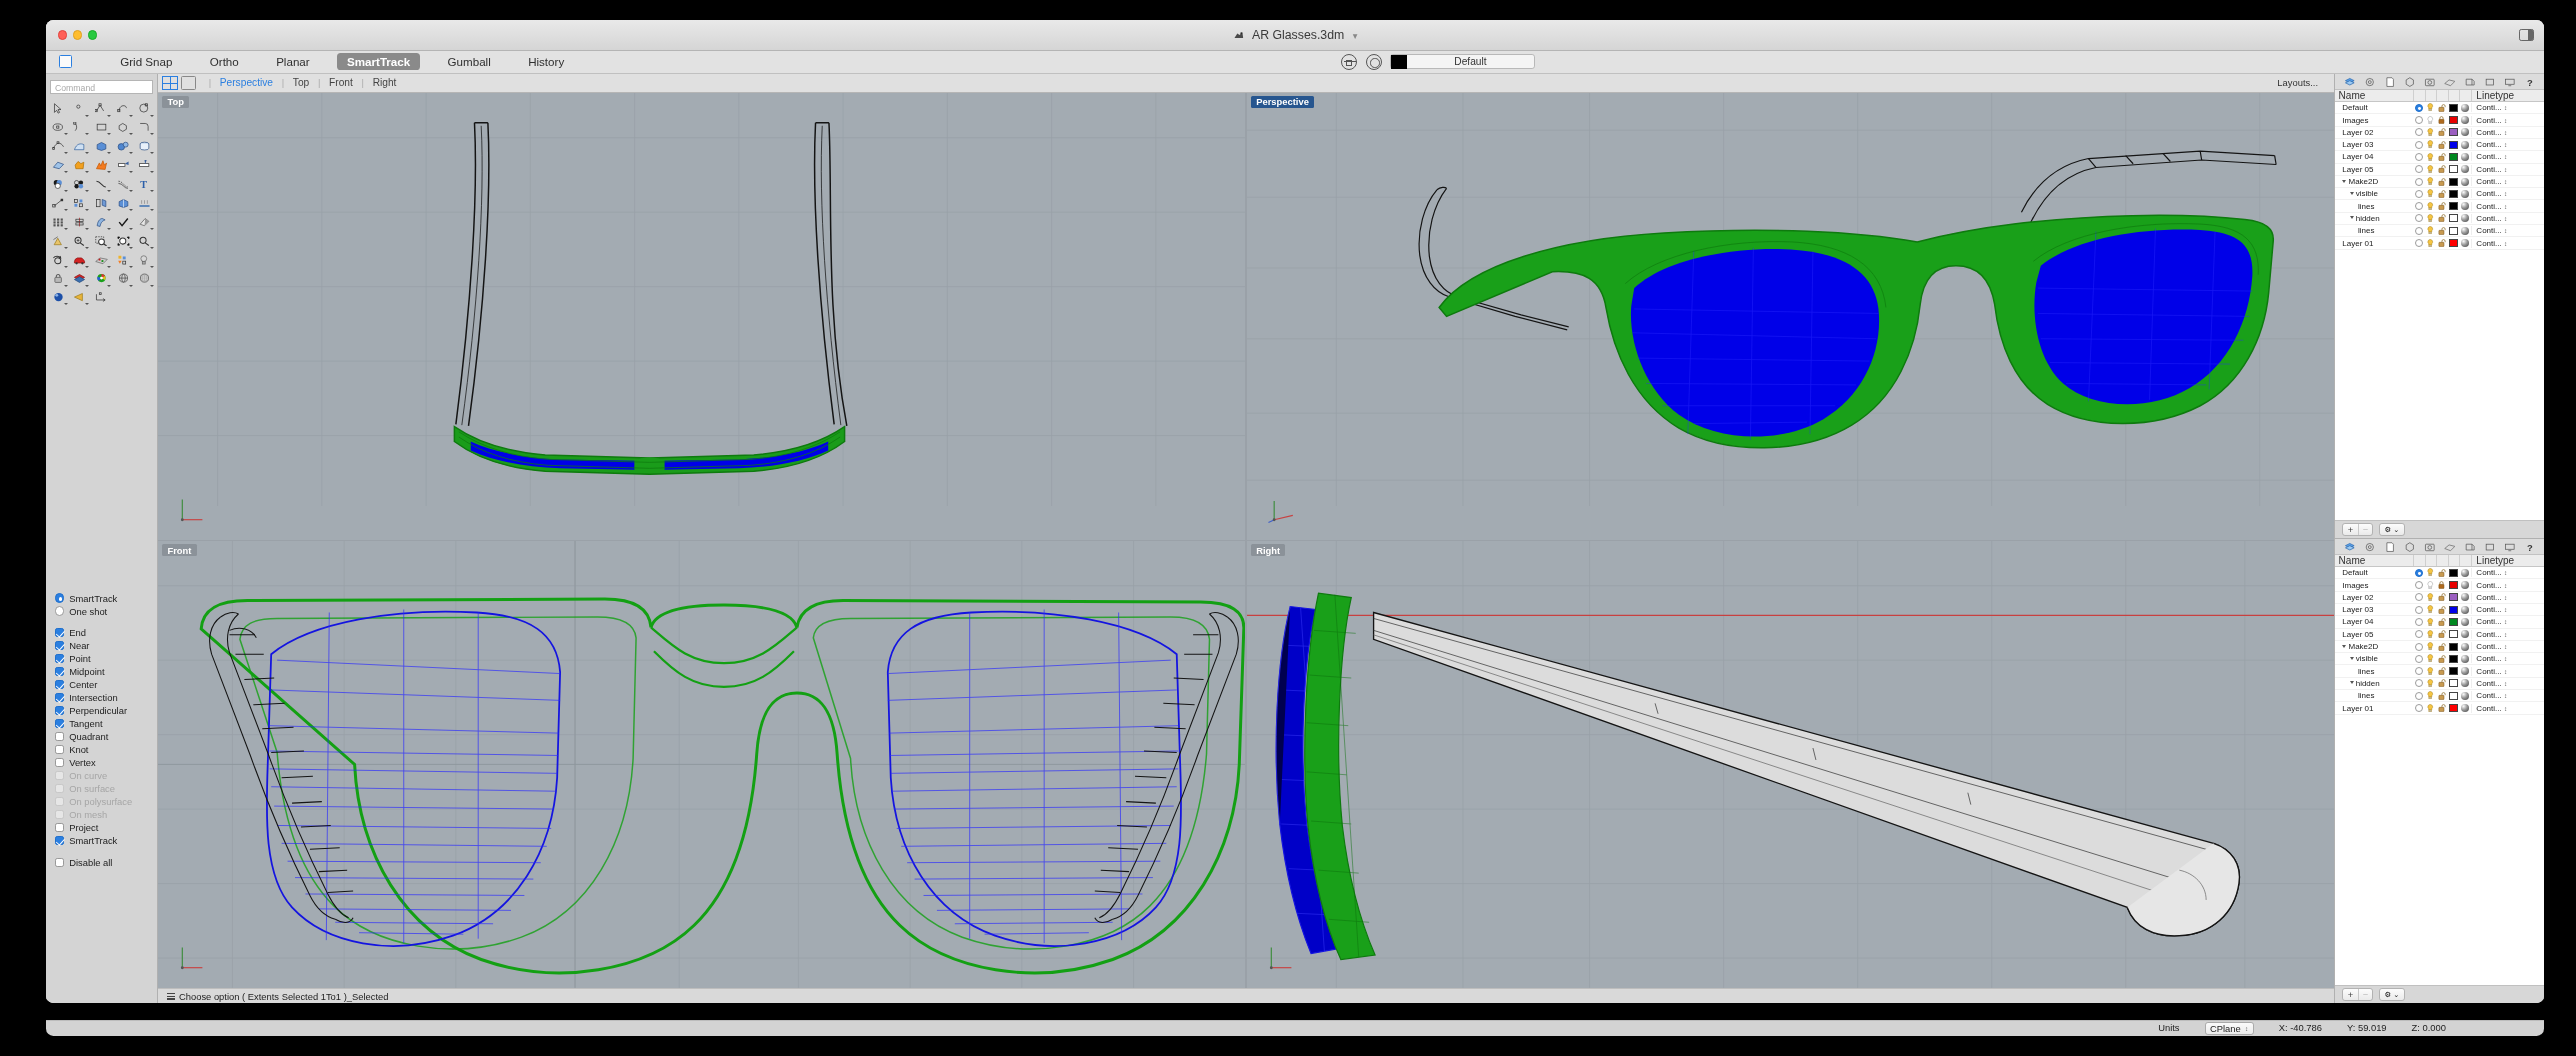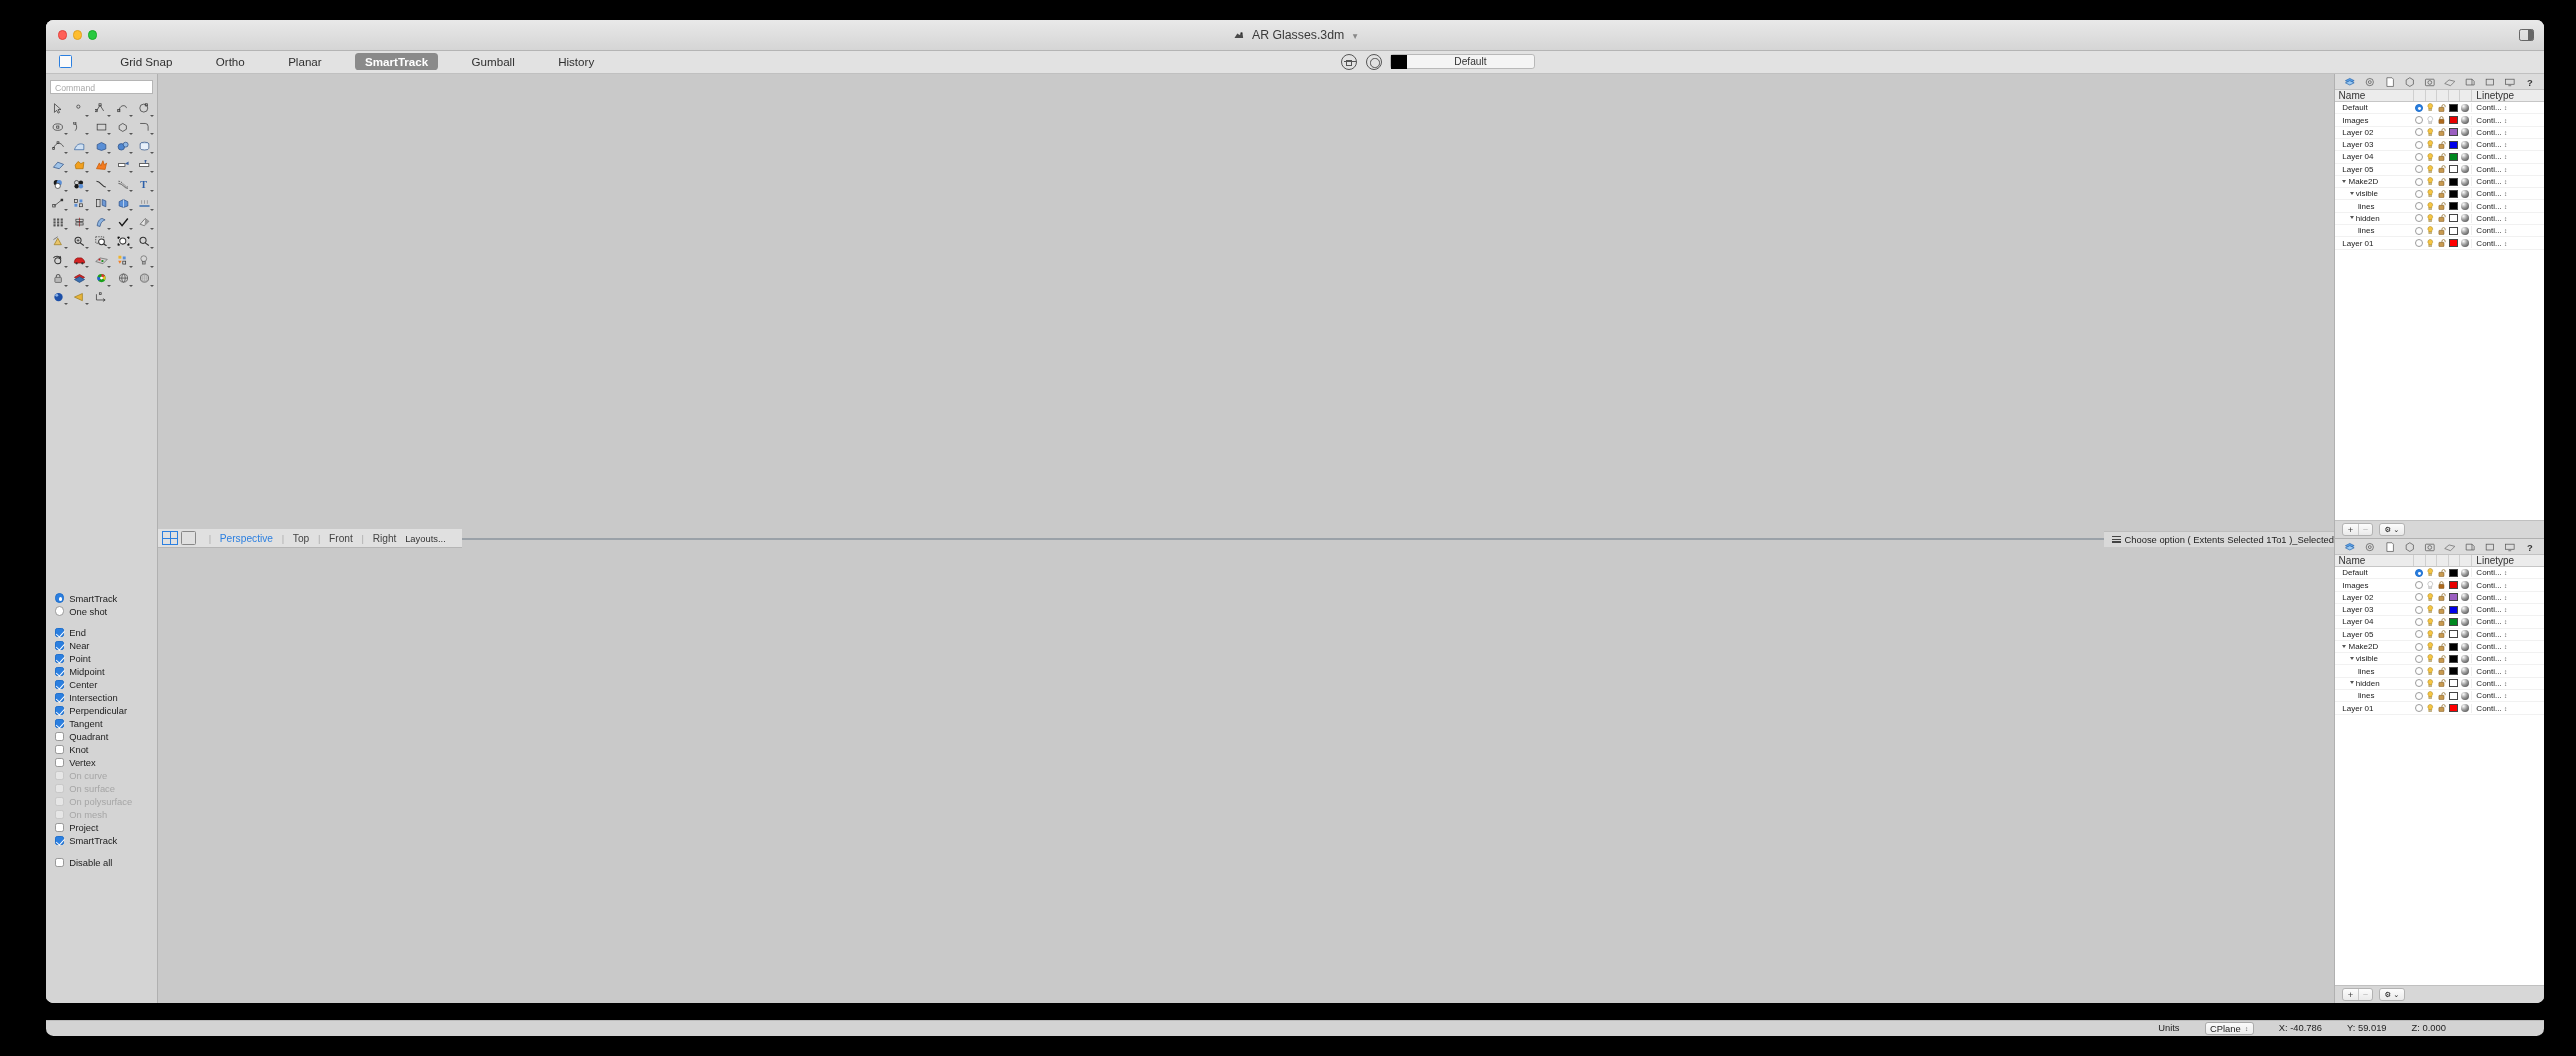--- a/index.html
+++ b/index.html
@@ -27,21 +27,21 @@
   .sidebar-toggle { width:14.5px; height:11.6px; border:1.2px solid #666; border-radius:2.2px;
     position:relative; }
   .sidebar-toggle:after{content:"";position:absolute;right:0;top:0;bottom:0;width:5.1px;
     background:#666;border-radius:0 0.7px 0.7px 0;}
 
   
   .menurow { position:relative; height:23px; background:#e2e2e2;
     border-bottom:0.7px solid #c0c0c0; display:flex; align-items:center; }
   .blue-sq { margin-left:13px; width:13px; height:13px; border:1.7px solid #2b7fe0;
     background:#fafafa; border-radius:1.5px; }
-  .menuitems { display:flex; align-items:center; margin-left:38px; gap:7px; }
+  .menuitems { display:flex; align-items:center; margin-left:38px; gap:1px; }
   .mi { font-size:11.6px; color:#2f2f2f; padding:2.2px 10.2px; border-radius:3.6px;
     margin-right:16px; white-space:nowrap; }
   .mi.on { background:#8a8a8a; color:#fff; font-weight:bold; }
   .layerctl { position:absolute; left:1295px; top:2.9px; display:flex; align-items:center;
     gap:8.7px; }
   .circ-ico { width:16px; height:16px; border:1.2px solid #555; border-radius:50%;
     position:relative; }
   .circ-ico.b:after{content:"";position:absolute;left:3.6px;top:3.6px;width:7.3px;height:7.3px;
     border:1.2px solid #555;border-radius:50%;}
   .circ-ico.a:after{content:"";position:absolute;left:2.2px;top:6.5px;width:11.6px;height:1.2px;
@@ -83,21 +83,21 @@
     border-radius:50%;background:#fff;}
   .cb { width:9.4px; height:9.4px; border-radius:2.2px; border:0.7px solid #999;
     background:#fff; margin-right:5.1px; flex:none; position:relative; }
   .cb.on { background:#2b7fe0; border-color:#1f6fcc; }
   .cb.on:after{content:"";position:absolute;left:2.2px;top:0px;width:3.6px;height:6.5px;
     border:solid #fff;border-width:0 1.5px 1.5px 0;transform:rotate(42deg);}
   .cb.dis { border-color:#c8c8c8; background:#e6e6e6; }
   .spacer8 { height:8.7px; }
 
   
-  .vpregion { flex:1; display:flex; flex-direction:row; background:#c9c9c9;align-items:center; }
+  .vpregion { flex:1; display:flex; flex-direction:column; background:#c9c9c9; }
   .vptabs { height:19px; background:#e0e0e0; border-bottom:0.7px solid #b5b5b5;
     display:flex; align-items:center; padding-left:4.4px; gap:0; }
   .vt-icon { width:15.2px; height:13.8px; margin-right:3.6px; position:relative; }
   .vt-icon.four { border:1.2px solid #2b7fe0; }
   .vt-icon.four:before{content:"";position:absolute;left:50%;top:0;bottom:0;width:1.2px;
     background:#2b7fe0;}
   .vt-icon.four:after{content:"";position:absolute;top:50%;left:0;right:0;height:1.2px;
     background:#2b7fe0;}
   .vt-icon.one { border:1.2px solid #888; border-radius:1.5px; }
   .vsep { color:#aaa; margin:0 8.7px; font-size:9.4px; }

